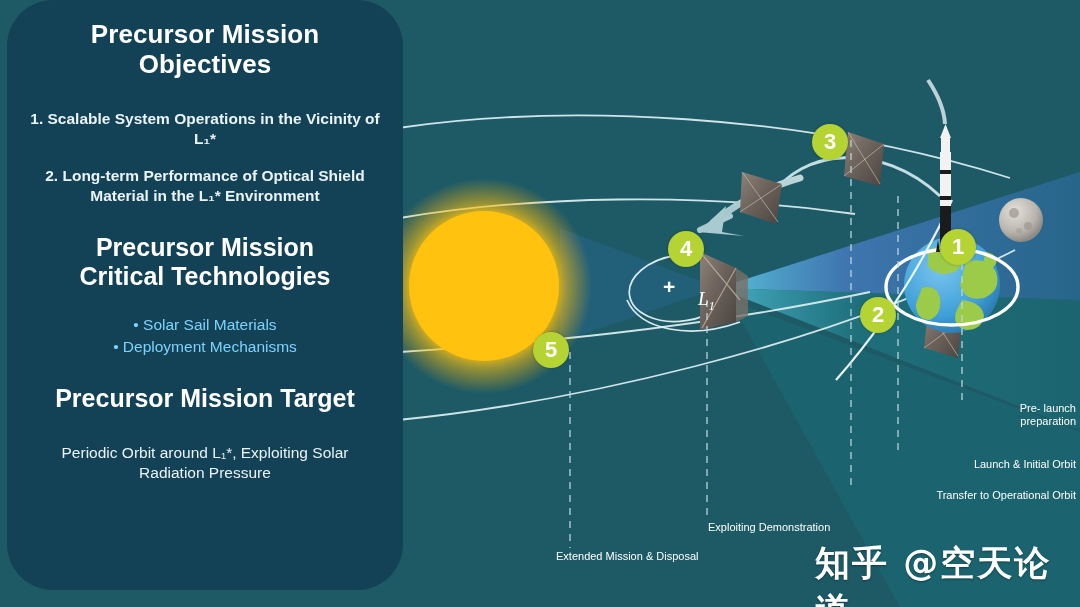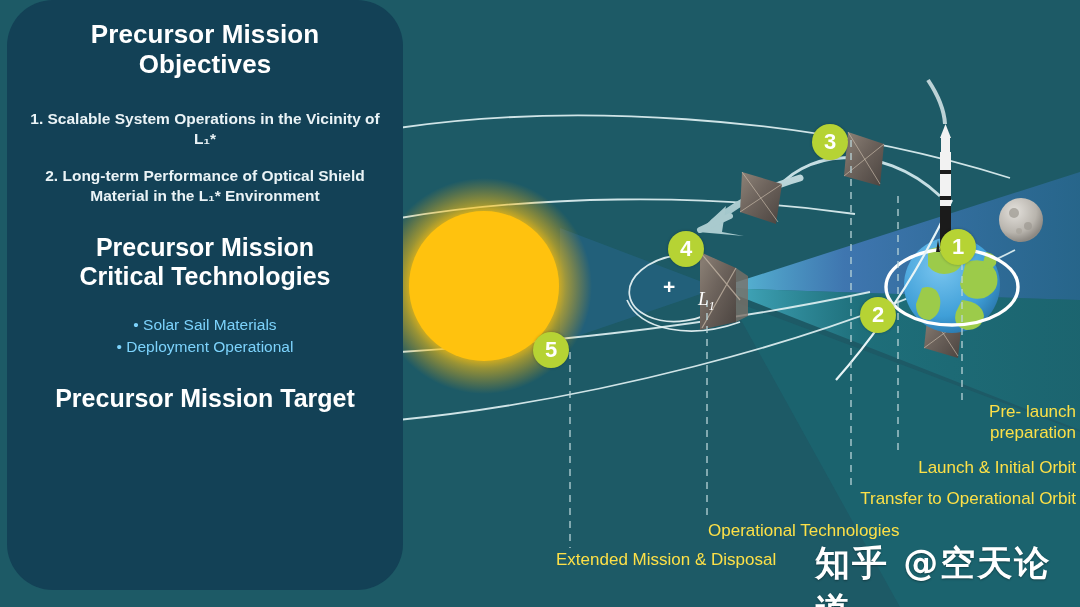--- a/index.html
+++ b/index.html
@@ -31,21 +31,21 @@
   .gap-e{height:26px;}
   .gap-f{height:30px;}
   sub{font-size:.68em;}
 
   
   .marker{position:absolute;width:36px;height:36px;border-radius:50%;
           background:#b6d334;color:#ffffff;font-size:22px;font-weight:bold;
           display:flex;align-items:center;justify-content:center;
           box-shadow:0 0 3px rgba(0,0,0,.25);}
   
-  .slabel{position:absolute;color:#fde047;font-size:17px;line-height:1.22;
+  .slabel{position:absolute;color:#ffffff;font-size:11px;line-height:1.22;
           white-space:pre-line;}
   .l-right{text-align:right;}
 
   
   #l1tag{position:absolute;color:#ffffff;font-size:19px;font-style:italic;
          font-family:"Liberation Serif",serif;margin-left:40px;}
   #l1plus{position:absolute;color:#ffffff;font-size:21px;font-weight:bold;
           line-height:1;}
 
   
@@ -204,31 +204,32 @@
 
     <div class="p-h2">
       <div>Precursor Mission</div>
       <div>Critical Technologies</div>
     </div>
 
     <div class="gap-d"></div>
 
     <div class="p-bullets">
       <div>•   Solar Sail Materials</div>
-      <div>•   Deployment Operational</div>
+      <div>•   Deployment Mechanisms</div>
     </div>
 
     <div class="gap-e"></div>
 
     <div class="p-h2">
       <div>Precursor Mission Target</div>
     </div>
 
     <div class="gap-f"></div>
 
+    <div class="p-foot">Periodic Orbit around L₁*, Exploiting Solar Radiation Pressure</div>
   </div>
 
   <div id="l1plus" style="left:663px;top:276px;">+</div>
   <div id="l1tag" style="left:658px;top:288px;">
     <span>L</span><sub>1</sub>
   </div>
 
   <div class="marker" style="left:940px;top:229px;">
       <span>1</span>
     </div>
@@ -242,18 +243,18 @@
       <span>4</span>
     </div>
   <div class="marker" style="left:533px;top:332px;">
       <span>5</span>
     </div>
 
   <div class="slabel l-right" style="right:4px;top:402px;">Pre- launch
 preparation</div>
   <div class="slabel l-right" style="right:4px;top:458px;">Launch &amp; Initial Orbit</div>
   <div class="slabel l-right" style="right:4px;top:489px;">Transfer to Operational Orbit</div>
-  <div class="slabel" style="left:708px;top:521px;">Operational Technologies</div>
+  <div class="slabel" style="left:708px;top:521px;">Exploiting Demonstration</div>
   <div class="slabel" style="left:556px;top:550px;">Extended Mission &amp; Disposal</div>
 
   <div id="wm" style="left:815px;top:540px;">知乎 @空天论道</div>
 
 </div>
 
 </body></html>

